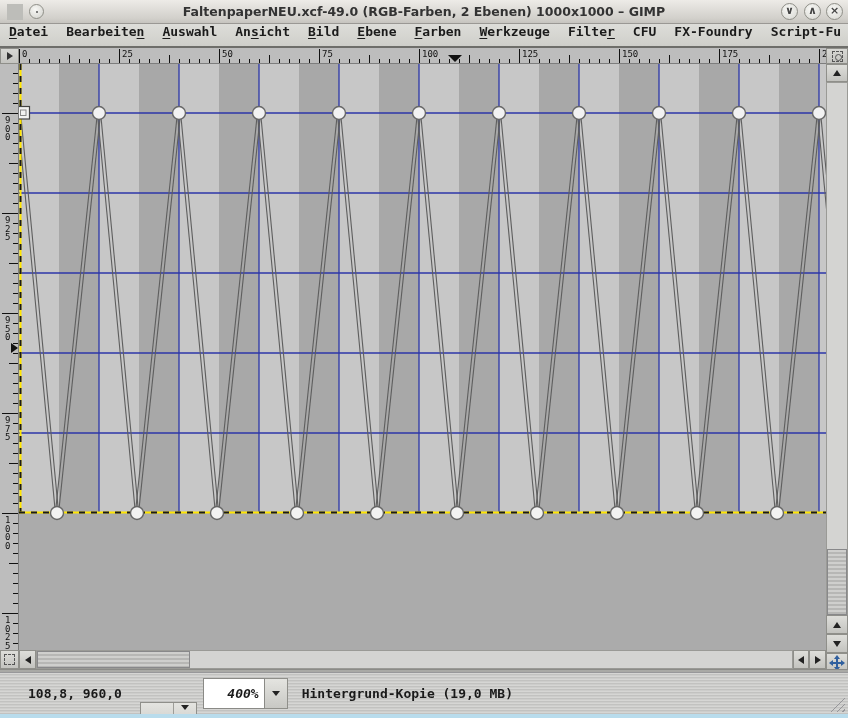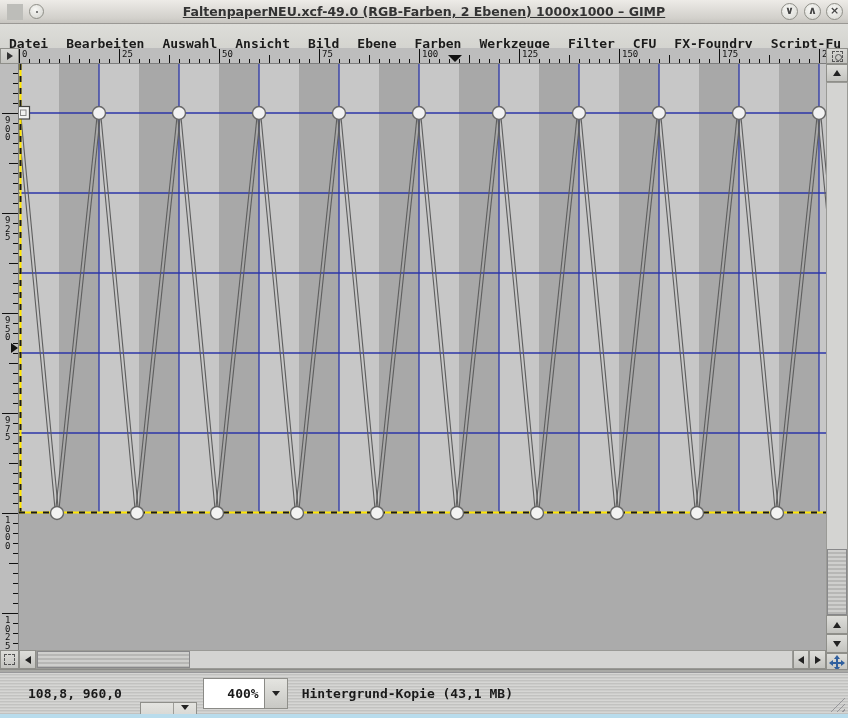--- a/index.html
+++ b/index.html
@@ -8,28 +8,28 @@
   .abs{position:absolute;}
 
   
   .titlebar{left:0;top:0;width:848px;height:24px;
     background:linear-gradient(#edebe7,#d2d0cb 80%,#c6c4bf);border-bottom:1px solid #9a9894;box-sizing:border-box;}
   .tb-icon{left:7px;top:4px;width:16px;height:16px;background:#bdbdb9;}
   .tb-round{left:29px;top:4px;width:15px;height:15px;border-radius:50%;
     background:radial-gradient(circle at 40% 35%,#f8f8f5,#d2d2cd);border:1px solid #8f8f88;box-sizing:border-box;}
   .tb-round .dot{position:absolute;left:6px;top:6px;width:2px;height:2px;background:#555;border-radius:50%;}
   .title{left:0;right:0;top:0;height:24px;line-height:24px;text-align:center;
-    font-size:12.5px;font-weight:bold;color:#333;text-decoration:underline;}
+    font-size:12.5px;font-weight:bold;color:#333;}
   .tb-btn{top:3px;width:17px;height:17px;border-radius:50%;
     background:radial-gradient(circle at 40% 35%,#f8f8f5,#d6d6d1);border:1px solid #8f8f88;box-sizing:border-box;
     text-align:center;line-height:14px;font-size:11px;font-weight:bold;color:#444;}
 
   
-  .menubar{left:0;top:24px;width:848px;height:40px;background:linear-gradient(#ddddd9,#cfcfca);
-    border-bottom:2px solid #6e6e6a;box-sizing:border-box;display:flex;align-items:center;
+  .menubar{left:0;top:24px;width:848px;height:24px;background:linear-gradient(#ddddd9,#cfcfca);
+    border-bottom:2px solid #6e6e6a;box-sizing:border-box;display:flex;align-items:flex-start;
     font-family:"DejaVu Sans Mono",monospace;font-size:13px;font-weight:bold;color:#1b1b1b;white-space:nowrap;overflow:hidden;}
   .menu-item{padding:0 9px;}
   .menu-item u{text-decoration:underline;text-underline-offset:2px;}
 
   
   .corner{background:linear-gradient(#d8d8d4,#c4c4c0);border:1px solid #8f8f8a;box-sizing:border-box;
     display:flex;align-items:center;justify-content:center;}
   .tl{left:0;top:48px;width:19px;height:16px;}
   .tr{left:826px;top:48px;width:22px;height:16px;}
   .tri-right{width:0;height:0;border-top:4px solid transparent;border-bottom:4px solid transparent;border-left:6px solid #333;}
@@ -61,21 +61,21 @@
     border-top:1px solid #98989a;box-sizing:border-box;display:flex;align-items:center;
     font-family:"DejaVu Sans Mono",monospace;font-size:13px;font-weight:bold;color:#1a1a1a;}
   .pos{margin-left:28px;width:108px;}
   .unit-btn{margin-left:4px;height:31px;display:flex;align-items:center;
     background:linear-gradient(#e4e4e0,#c8c8c4);border:1px solid #8f8f8a;box-sizing:border-box;margin-top:48px;}
   .unit-btn .u-label{padding:0 8px;}
   .unit-btn .divider{width:1px;height:29px;background:#9d9d98;}
   .unit-btn .u-arrow{padding:0 7px;}
   .zoom-combo{margin-left:6px;height:31px;display:flex;}
   .zoom-field{width:62px;height:31px;background:#fff;border:1px solid #8a8a86;box-sizing:border-box;
-    text-align:right;line-height:29px;padding-right:5px;}
+    text-align:right;line-height:29px;padding-right:5px;font-style:italic;}
   .zoom-btn{width:23px;height:31px;background:linear-gradient(#e4e4e0,#c8c8c4);border:1px solid #8f8f8a;
     border-left:none;box-sizing:border-box;display:flex;align-items:center;justify-content:center;}
   .msg{margin-left:14px;}
   .grip{position:absolute;right:3px;bottom:2px;width:15px;height:15px;
     background:repeating-linear-gradient(135deg,transparent 0 3px,#96969a 3px 4px);
     clip-path:polygon(100% 0,100% 100%,0 100%);}
   .bottomstrip{left:0;top:714px;width:848px;height:4px;background:#b9dcec;}
 </style>
 </head>
 <body>
@@ -459,18 +459,18 @@
       <span class="u-label">px</span>
       <span class="divider"></span>
       <span class="u-arrow"><span class="arr-down small"></span></span>
     </div>
     <div class="zoom-combo">
       <div class="zoom-field">400%</div>
       <div class="zoom-btn">
           <span class="arr-down small"></span>
         </div>
     </div>
-    <span class="msg">Hintergrund-Kopie (43,1 MB)</span>
+    <span class="msg">Hintergrund-Kopie (19,0 MB)</span>
     <div class="grip"></div>
   </div>
 
   <div class="abs bottomstrip"></div>
 </div>
 
 </body></html>

